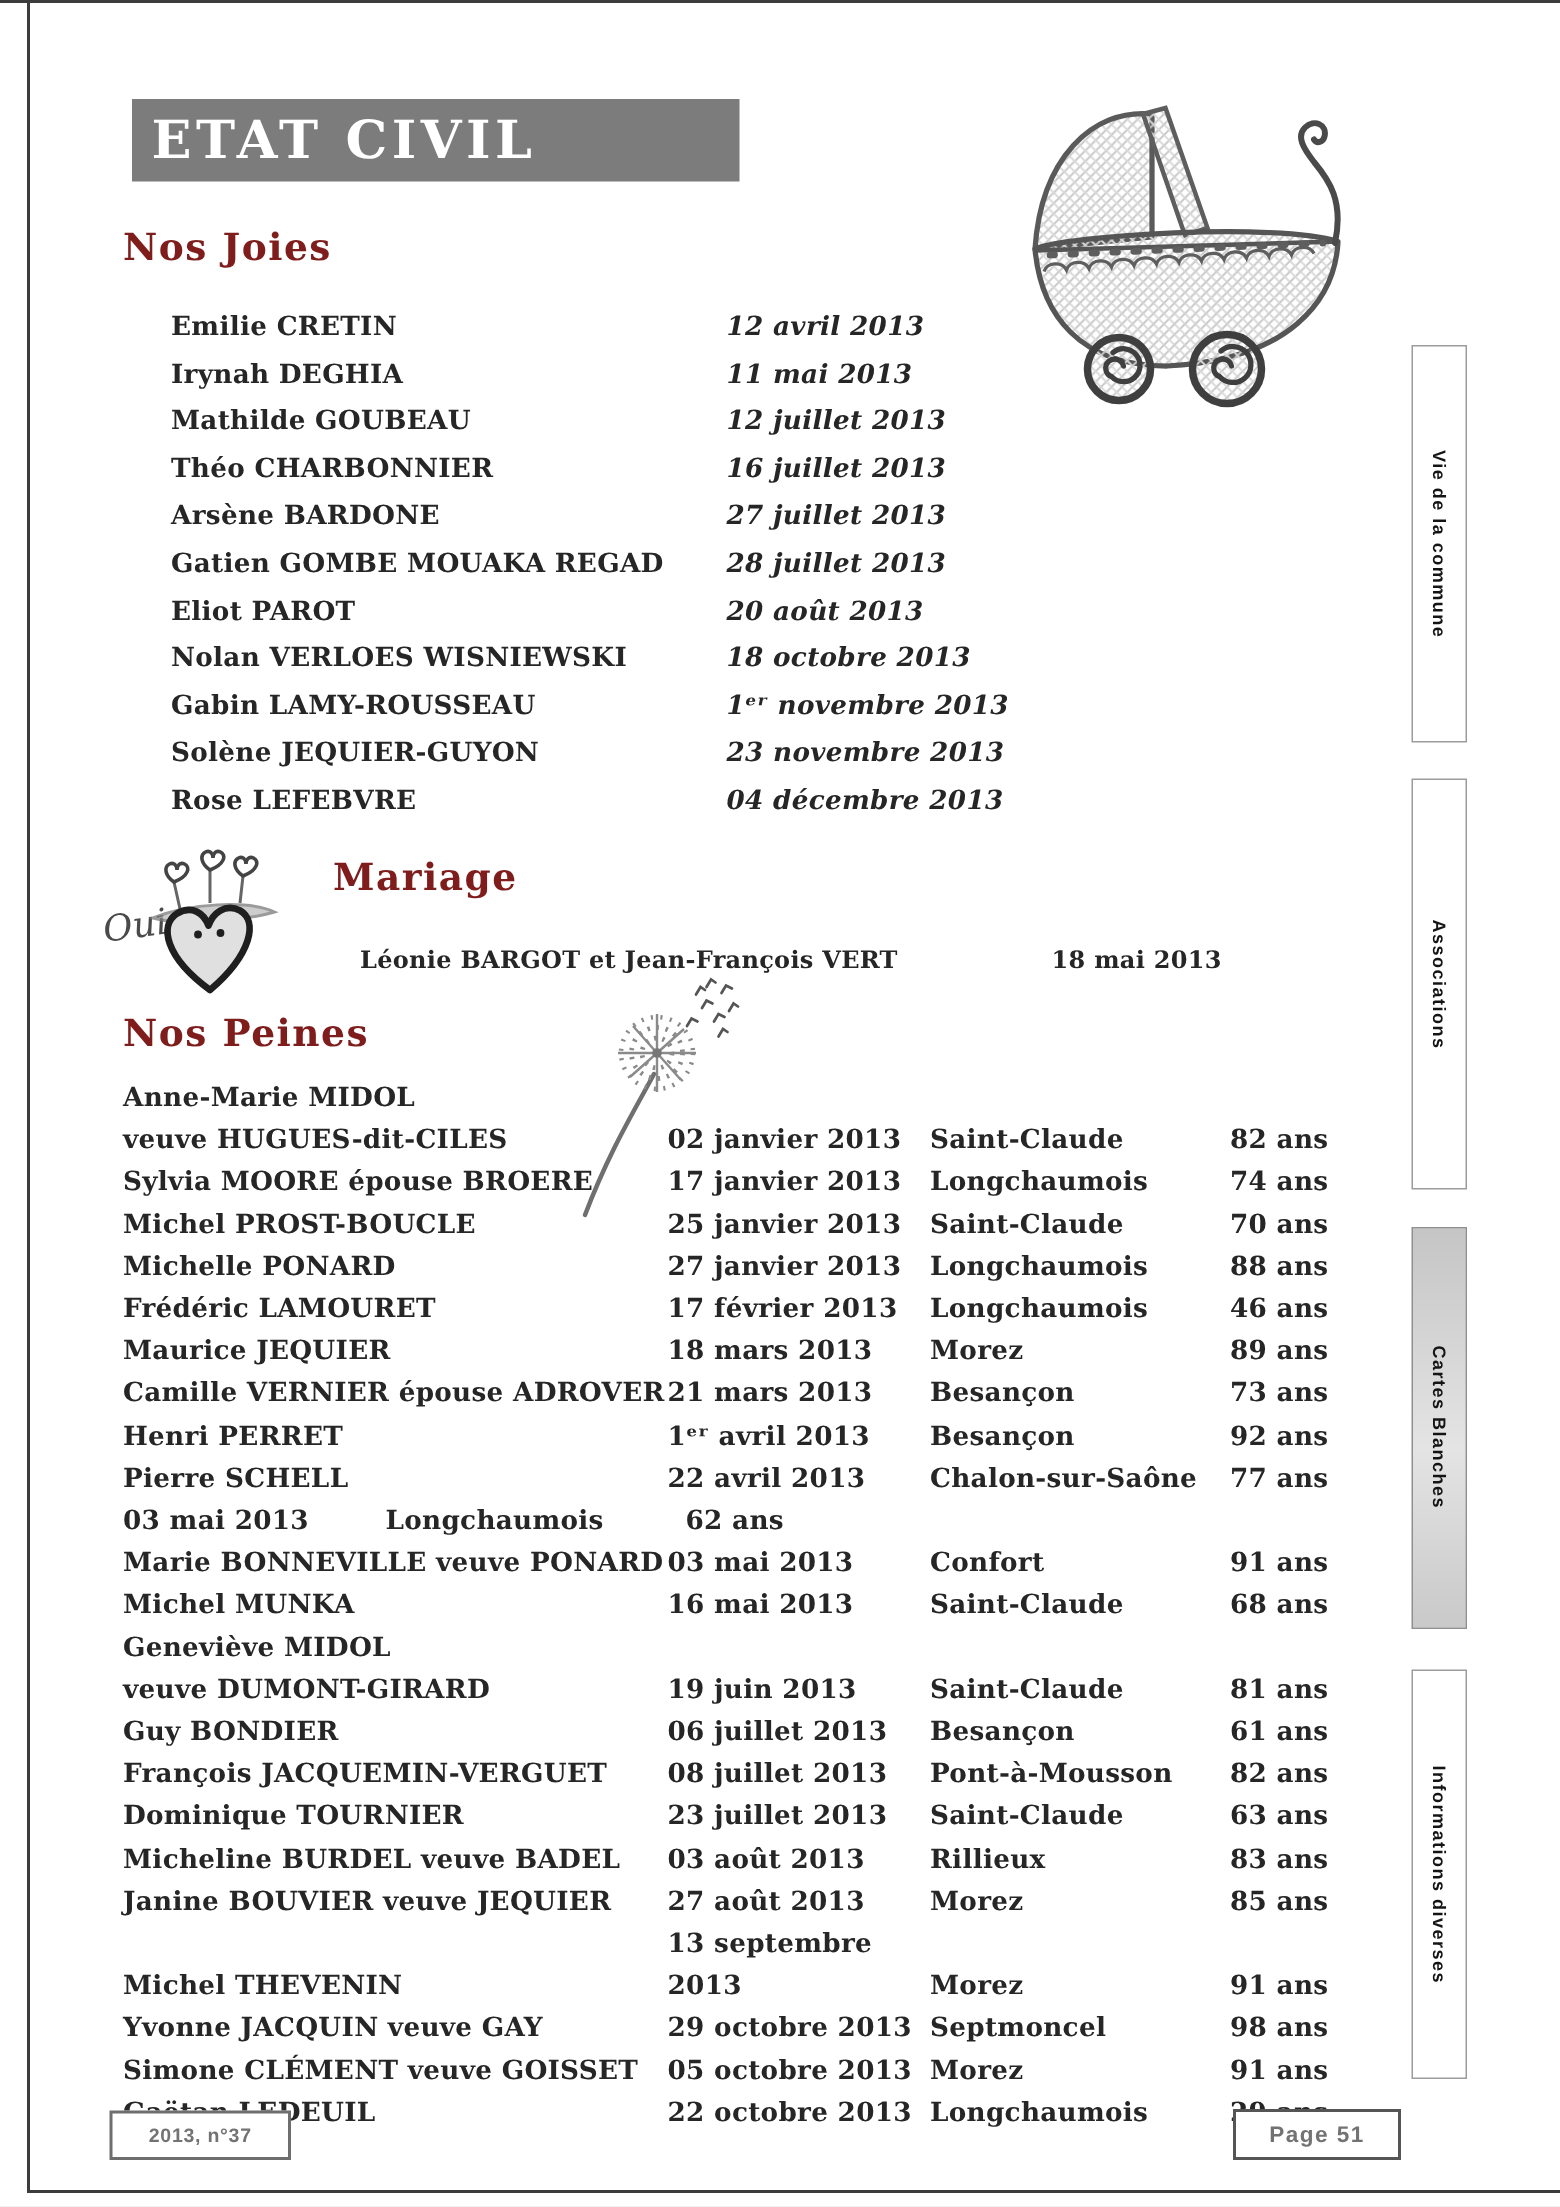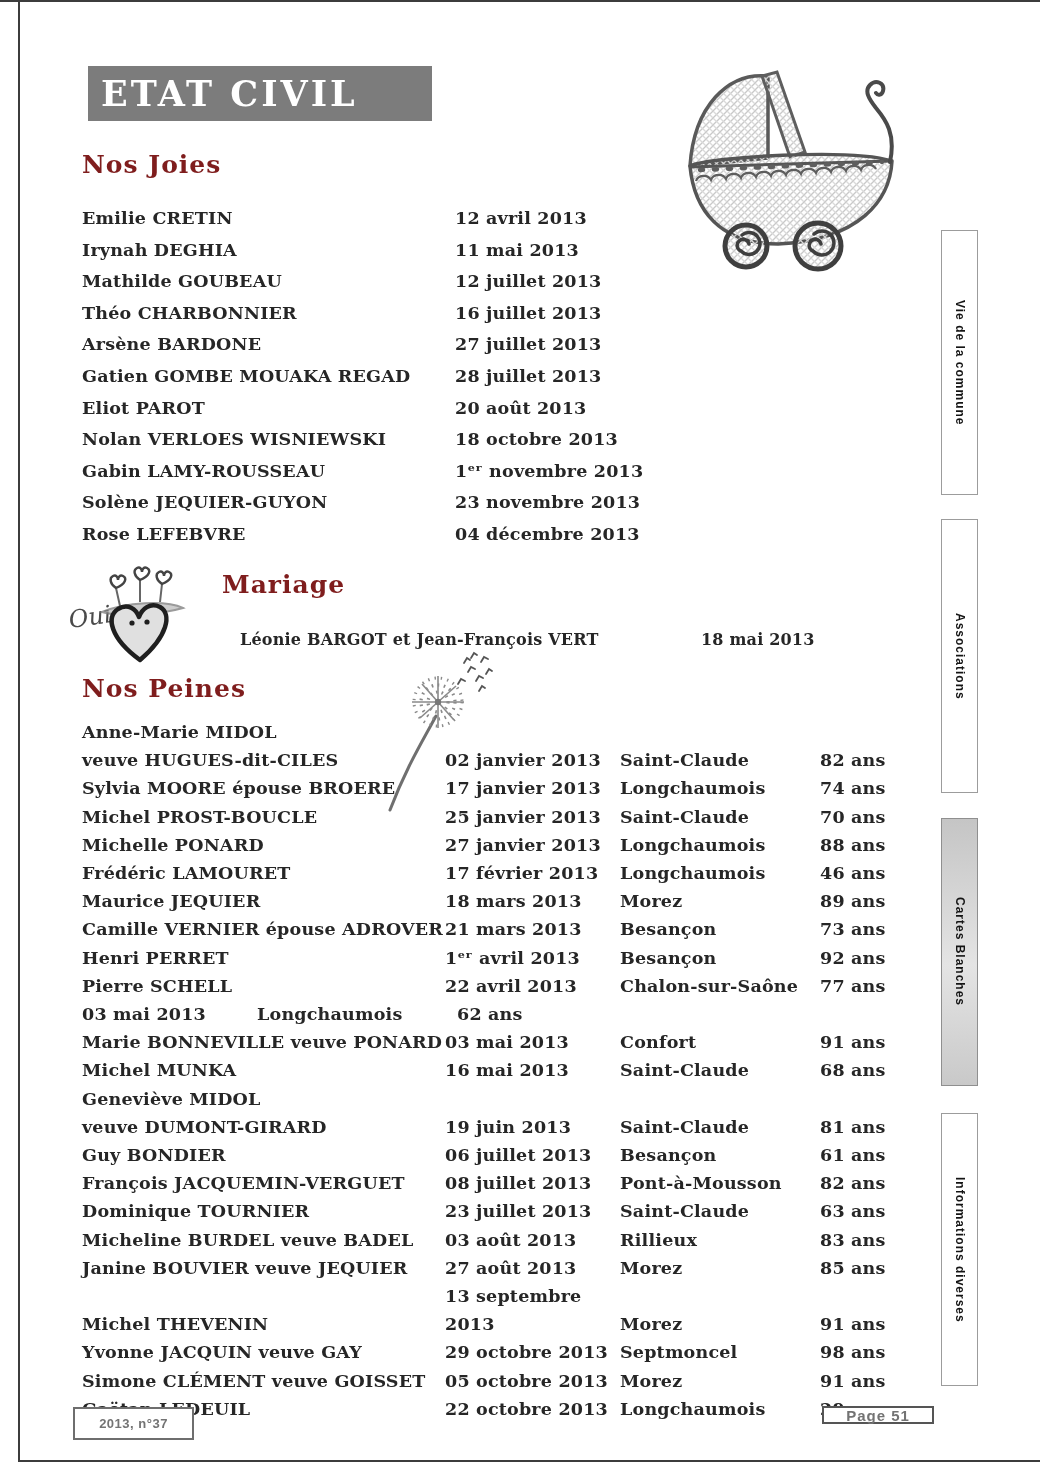--- a/index.html
+++ b/index.html
@@ -9,42 +9,42 @@
     font-family:"DejaVu Serif",serif;color:#262626;
   }
   
   .edge{position:absolute;background:#3c3c3c;}
   #edge-top{top:0;left:0;width:1040px;height:2px;}
   #edge-left{top:0;left:18px;width:2px;height:1462px;}
   #edge-bottom{top:1460px;left:18px;width:1022px;height:2px;}
 
   
   #banner{
-    position:absolute;left:88px;top:66px;width:344px;height:55px;
+    position:absolute;left:88px;top:66px;width:405px;height:55px;
     background:#7c7c7c;display:flex;align-items:center;
   }
   #banner span{
     color:#ffffff;font-weight:700;font-size:35px;letter-spacing:3px;
     padding-left:13px;font-family:"DejaVu Serif",serif;
   }
 
   .section-heading{
     position:absolute;font-weight:700;font-size:25px;letter-spacing:1px;
     color:#7f1d1d;
   }
   #births-heading{left:82px;top:150px;}
   #marriage-heading{left:222px;top:570px;}
   #deaths-heading{left:82px;top:674px;}
 
   
   #births-list{position:absolute;left:82px;top:203px;width:620px;}
   .brow{display:flex;}
-  .brow div{line-height:31.6px;font-size:17.5px;font-weight:700;letter-spacing:.2px;}
+  .brow div{line-height:31.6px;font-size:17.5px;font-weight:700;letter-spacing:.2px;margin-left:32px;}
   .b-name{width:373px;}
-  .b-date{width:240px;}
+  .b-date{width:240px;font-style:italic;}
 
   
   #marriage-row{position:absolute;left:222px;top:626px;width:700px;display:flex;}
   #marriage-row div{font-size:16px;font-weight:700;line-height:28px;letter-spacing:.2px;margin-left:18px;}
   .m-couple{width:443px;}
 
   
   #deaths-list{position:absolute;left:82px;top:718px;width:850px;}
   .drow{display:flex;align-items:flex-end;}
   .drow div{line-height:28.2px;font-size:17.5px;font-weight:700;letter-spacing:.2px;}
@@ -69,21 +69,21 @@
   #tab-4{top:1113px;height:273px;}
 
   
   .footer-box{
     position:absolute;box-sizing:border-box;border:2px solid #6e6e6e;
     display:flex;align-items:center;justify-content:center;
     font-family:"Liberation Sans",sans-serif;font-weight:700;color:#737373;
     background:#fff;
   }
   #footer-edition{left:73px;top:1407px;width:121px;height:33px;font-size:13px;letter-spacing:.5px;}
-  #footer-page{left:822px;top:1406px;width:112px;height:18px;font-size:15px;letter-spacing:1px;border-color:#555;}
+  #footer-page{left:822px;top:1406px;width:112px;height:34px;font-size:15px;letter-spacing:1px;border-color:#555;}
 
   
   .illustration{position:absolute;}
   #carriage{left:650px;top:62px;}
   #hearts{left:68px;top:566px;}
   #dandelion{left:378px;top:650px;}
 </style>
 </head>
 <body>
 

